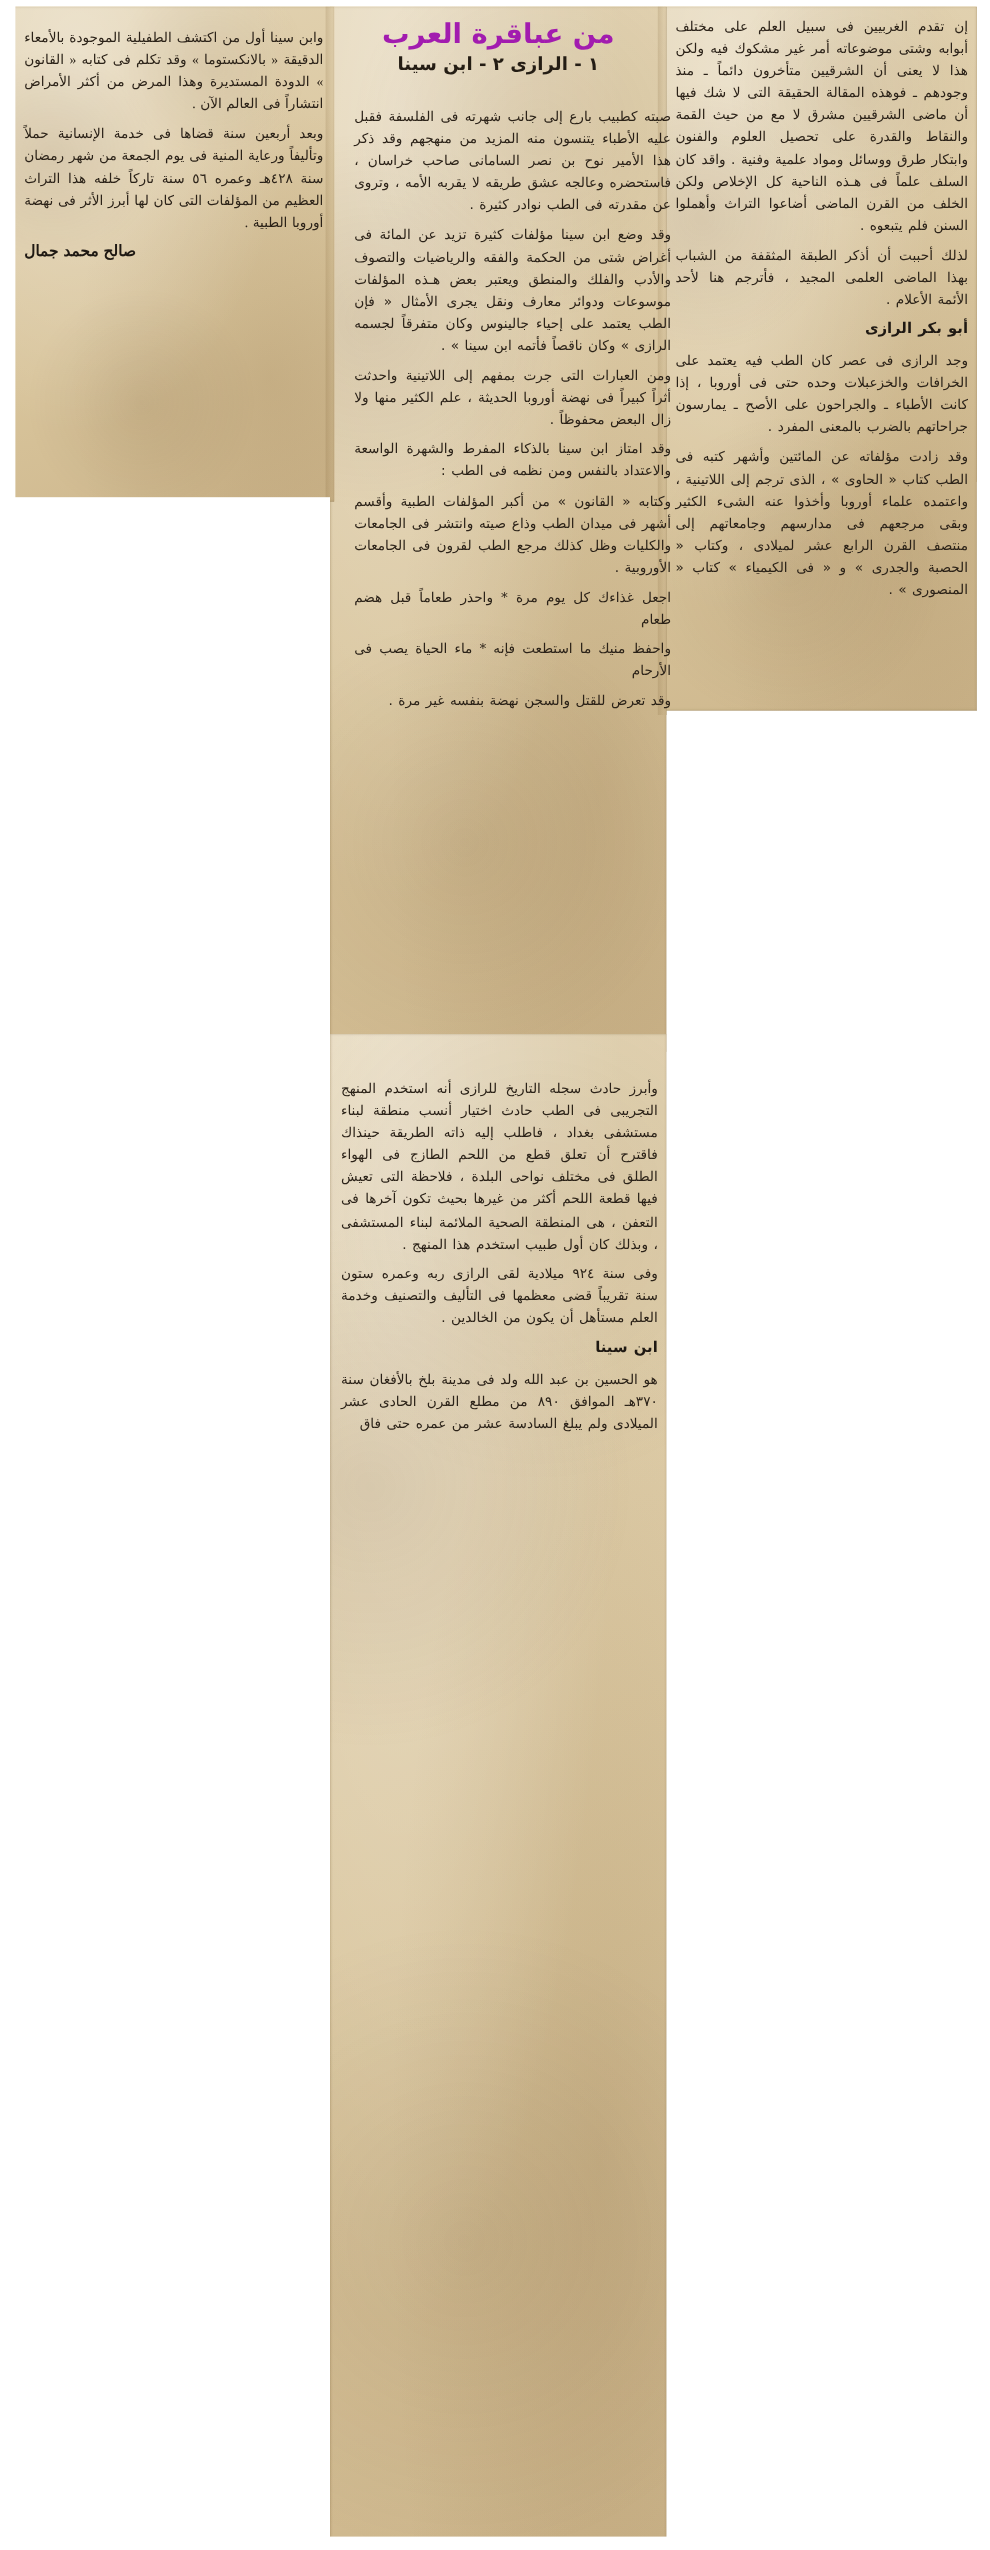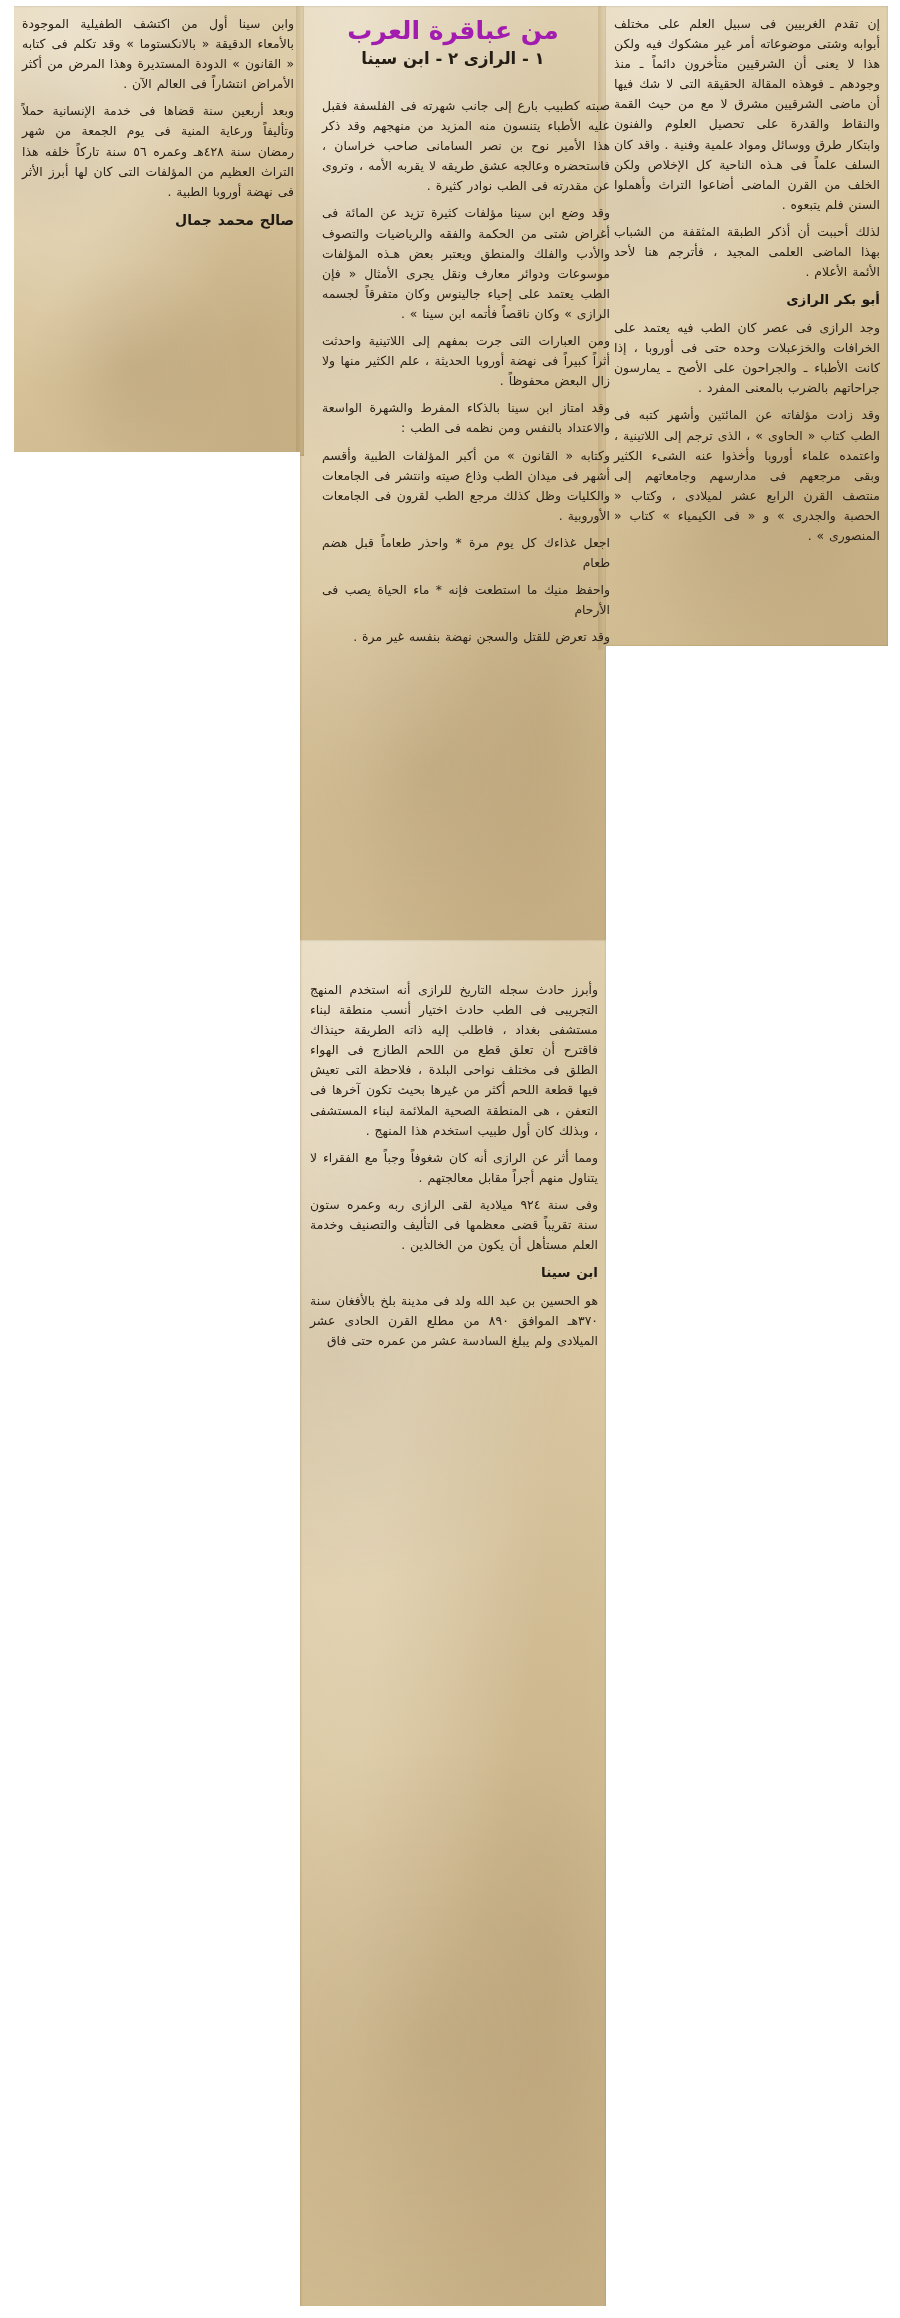--- a/index.html
+++ b/index.html
@@ -94,29 +94,29 @@
 
   .section-title {
     font-weight: 700;
     font-size: 13.5px;
     margin: 9px 0 5px 0;
     color: #1f1913;
   }
   .signature {
     font-weight: 700;
     font-size: 14px;
-    text-align: right;
+    text-align: left;
     margin-top: 10px;
     color: #1f1913;
   }
 
   
   #col-right { left: 614px; top: 14px;  width: 266px; }
   #col-mid   { left: 310px; top: 96px;  width: 288px; margin-left: 12px; }
-  #col-left  { left: 22px;  top: 14px;  width: 272px; }
+  #col-left  { left: 22px;  top: 24px;  width: 272px; font-family: Liberation Serif, serif; }
   #col-tail  { left: 310px; top: 980px; width: 288px; }
 
   
   .torn {
     position: absolute;
     background: #ffffff;
   }
   
   #cut-bottom-left  { left: 0;   top: 452px;  width: 300px; height: 1866px; }
   #cut-bottom-right { left: 606px; top: 650px; width: 294px; height: 1668px; }
@@ -170,21 +170,20 @@
   </div>
 
   <div class="col" id="col-left">
     <p>وابن سينا أول من اكتشف الطفيلية الموجودة بالأمعاء الدقيقة « بالانكستوما » وقد تكلم فى كتابه « القانون » الدودة المستديرة وهذا المرض من أكثر الأمراض انتشاراً فى العالم الآن .</p>
     <p>وبعد أربعين سنة قضاها فى خدمة الإنسانية حملاً وتأليفاً ورعاية المنية فى يوم الجمعة من شهر رمضان سنة ٤٢٨هـ وعمره ٥٦ سنة تاركاً خلفه هذا التراث العظيم من المؤلفات التى كان لها أبرز الأثر فى نهضة أوروبا الطبية .</p>
     <p class="signature">صالح محمد جمال</p>
   </div>
 
   <div class="col" id="col-tail">
     <p>وأبرز حادث سجله التاريخ للرازى أنه استخدم المنهج التجريبى فى الطب حادث اختيار أنسب منطقة لبناء مستشفى بغداد ، فاطلب إليه ذاته الطريقة حينذاك فاقترح أن تعلق قطع من اللحم الطازج فى الهواء الطلق فى مختلف نواحى البلدة ، فلاحظة التى تعيش فيها قطعة اللحم أكثر من غيرها بحيث تكون آخرها فى التعفن ، هى المنطقة الصحية الملائمة لبناء المستشفى ، وبذلك كان أول طبيب استخدم هذا المنهج .</p>
-    <p>ومما أثر عن الرازى أنه كان شغوفاً وجباً مع الفقراء لا يتناول منهم أجراً مقابل معالجتهم .</p>
     <p>وفى سنة ٩٢٤ ميلادية لقى الرازى ربه وعمره ستون سنة تقريباً قضى معظمها فى التأليف والتصنيف وخدمة العلم مستأهل أن يكون من الخالدين .</p>
     <p class="section-title">ابن سينا</p>
     <p>هو الحسين بن عبد الله ولد فى مدينة بلخ بالأفغان سنة ٣٧٠هـ الموافق ٨٩٠ من مطلع القرن الحادى عشر الميلادى ولم يبلغ السادسة عشر من عمره حتى فاق</p>
   </div>
 
   <div class="torn" id="cut-bottom-left"></div>
   <div class="torn" id="cut-bottom-right"></div>
   <div class="torn" id="cut-topleft-nick"></div>
   <div class="torn" id="cut-bottom-strip"></div>
 </div>

